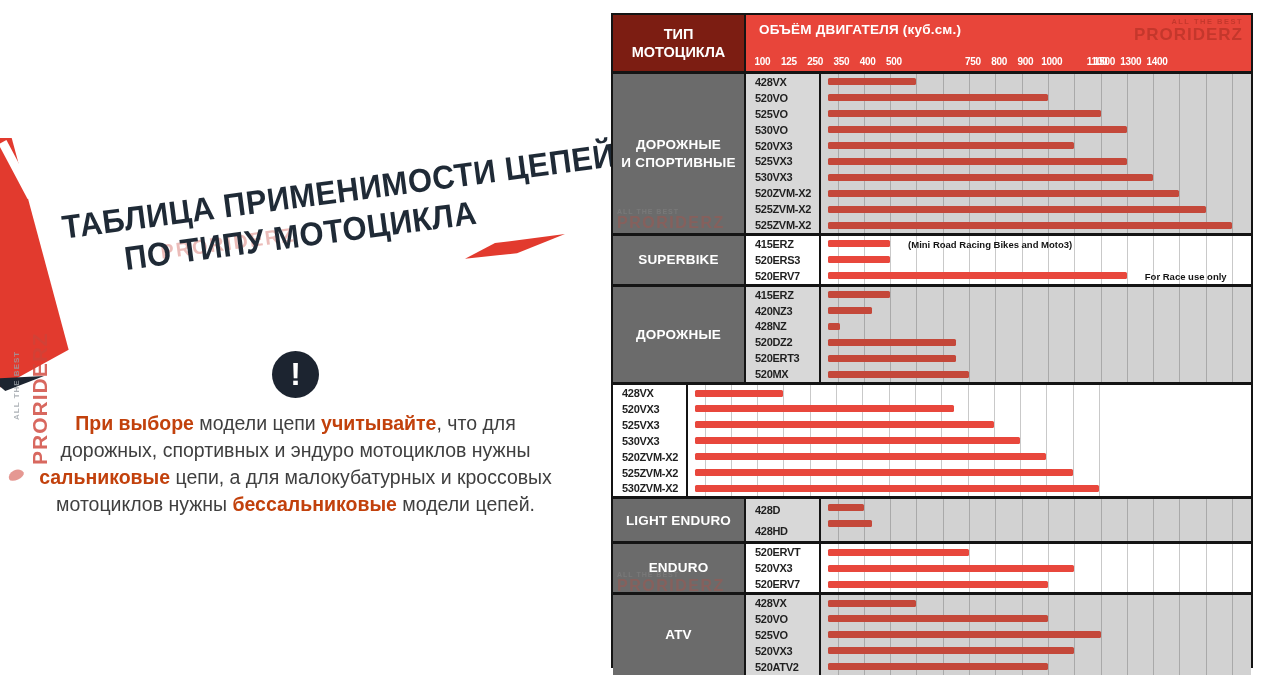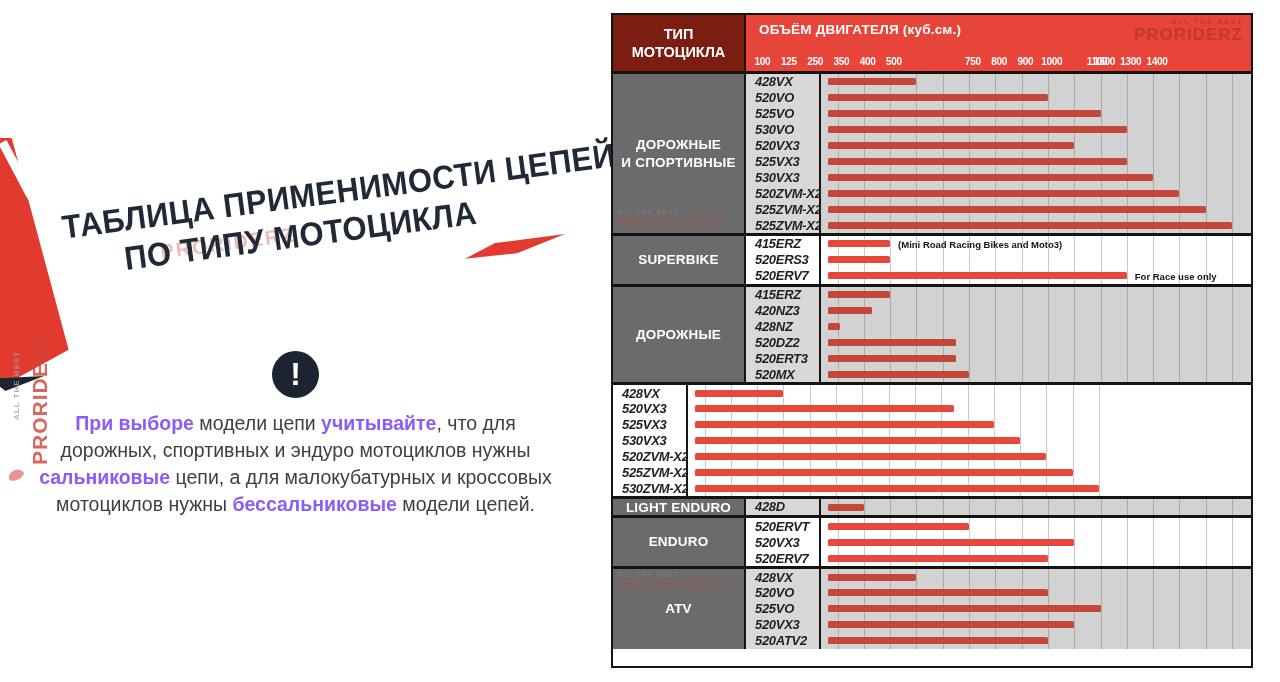--- a/index.html
+++ b/index.html
@@ -64,21 +64,21 @@
   .alert-icon {
     position:absolute; left:272px; top:351px; width:47px; height:47px;
     border-radius:50%; background:#1c2430; color:#ffffff;
     display:flex; align-items:center; justify-content:center;
     font-size:32px; font-weight:bold;
   }
   .paragraph {
     position:absolute; left:38px; top:410px; width:515px;
     text-align:center; font-size:19.5px; line-height:1.38; color:#3f3f3f;
   }
-  .paragraph b { color:#8b5cf6; }
+  .paragraph b { color:#c2410c; }
 
   
   .chart-table {
     position:absolute; left:611px; top:13px; width:642px; height:655px;
     border:2px solid #141414; background:#ffffff;
     display:flex; flex-direction:column;
   }
   .table-header { display:flex; height:56px; background:#e8453a; flex:0 0 auto; }
   .type-header {
     width:133px; flex:0 0 auto; background:#7c1d12; color:#ffffff;
@@ -116,30 +116,29 @@
     display:flex; flex-direction:column; align-items:center; justify-content:center;
     font-weight:bold; font-size:13.5px; line-height:1.3; text-align:center;
     letter-spacing:.2px;
   }
   .chain-col {
     width:75px; flex:0 0 auto; border-right:2px solid #141414;
     display:flex; flex-direction:column;
   }
   .chain-label {
     flex:1; display:flex; align-items:center; padding-left:9px;
-    font-weight:bold; font-size:13px; letter-spacing:-.3px; color:#1f1f1f;
+    font-weight:bold; font-size:11px; letter-spacing:-.3px; color:#1f1f1f;
     white-space:nowrap;
-    font-style:italic;
   }
   .plot { position:relative; flex:1; overflow:hidden; }
   .gridline { position:absolute; top:0; bottom:0; width:1px; }
   .bar { position:absolute; left:7px; height:7px; border-radius:1.5px; }
   .bar-note {
     position:absolute; font-size:9.5px; font-weight:bold; color:#141414;
-    white-space:nowrap; transform:translateY(-50%);
+    white-space:nowrap; transform:translateY(-50%);margin-left:10px;
   }
   .group.gray  .chain-col   { background:#d8d8d8; }
   .group.gray  .plot        { background:#d2d2d2; }
   .group.gray  .gridline    { background:#a9a9a9; }
   .group.gray  .bar         { background:#c4483a; }
   .group.white .chain-col   { background:#ffffff; }
   .group.white .plot        { background:#ffffff; }
   .group.white .gridline    { background:#c9c9c9; }
   .group.white .bar         { background:#e8473c; }
 
@@ -348,21 +347,21 @@
             <div class="gridline" style="left: 411px;"></div>
             <div class="bar" style="top: 4.45px; width: 88.4px;"></div>
             <div class="bar" style="top: 20.35px; width: 259.35px;"></div>
             <div class="bar" style="top: 36.25px; width: 298.8px;"></div>
             <div class="bar" style="top: 52.15px; width: 325.1px;"></div>
             <div class="bar" style="top: 68.05px; width: 351.4px;"></div>
             <div class="bar" style="top: 83.95px; width: 377.7px;"></div>
             <div class="bar" style="top: 99.85px; width: 404px;"></div>
           </div>
         </div>
-        <div class="group gray" style="height: 19px;">
+        <div class="group gray" style="height: 45px;">
           <div class="type-cell">
             <div>LIGHT ENDURO</div>
           </div>
           <div class="chain-col">
             <div class="chain-label">428D</div>
             <div class="chain-label">428HD</div>
           </div>
           <div class="plot">
             <div class="gridline" style="left: 16.5px;"></div>
             <div class="gridline" style="left: 42.8px;"></div>

